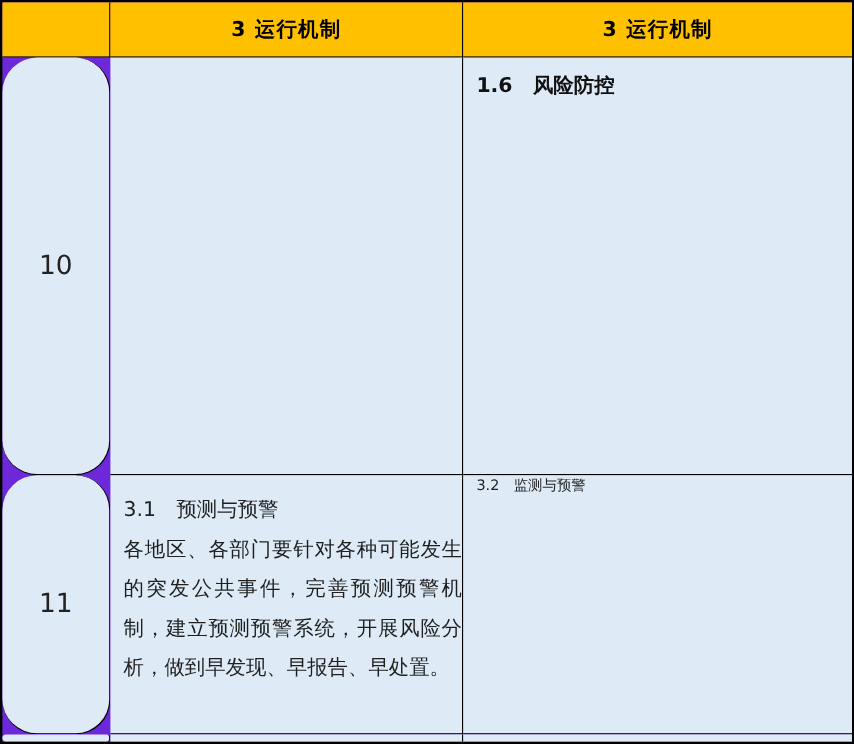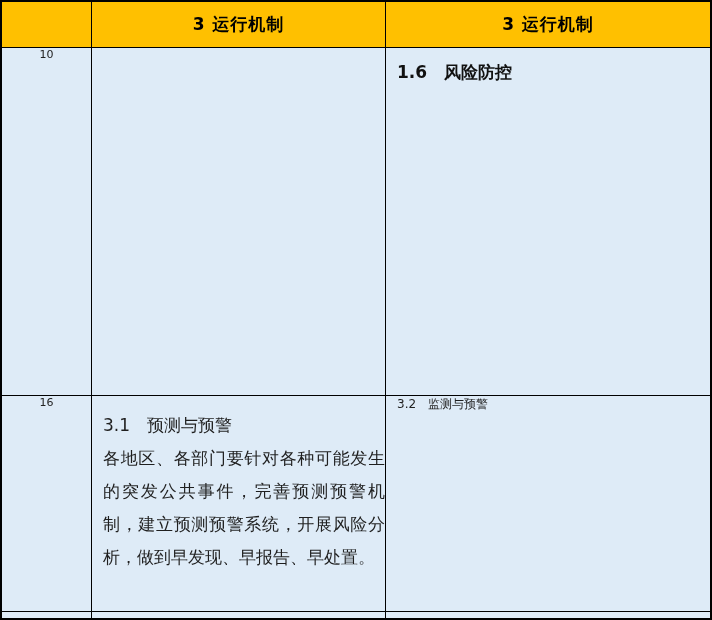--- a/index.html
+++ b/index.html
@@ -33,24 +33,25 @@
     display: flex;
     align-items: center;
     justify-content: center;
     font-weight: bold;
     font-size: 17px;
     color: #000000;
     letter-spacing: 1px;
   }
   .cell.num {
     display: flex;
-    align-items: flex-start;
+    align-items: center;
     justify-content: center;
-    font-size: 11px;
+    font-size: 22px;
     color: #222222;
+    border-radius: 29px;
   }
   .cell.text-bold {
     padding: 8px 12px 0 11px;
     font-weight: bold;
     font-size: 17px;
     line-height: 33px;
     text-align: justify;
     color: #111111;
   }
   .cell.text-reg {
@@ -94,21 +95,21 @@
     <span>10</span>
   </div>
   <div class="cell">
     <span></span>
   </div>
   <div class="cell last-col text-bold">
     <div class="title-line">1.6　风险防控</div>
   </div>
 
   <div class="cell num">
-    <span>16</span>
+    <span>11</span>
   </div>
   <div class="cell text-reg">
     <div class="title-line">3.1　预测与预警</div>
     <div class="underlined">各地区、各部门要针对各种可能发生的突发公共事件，完善预测预警机制，建立预测预警系统，开展风险分析，做到早发现、早报告、早处置。　</div>
   </div>
   <div class="cell last-col center-v">
     <span>3.2　监测与预警</span>
   </div>
 
   <div class="cell num partial"></div>

